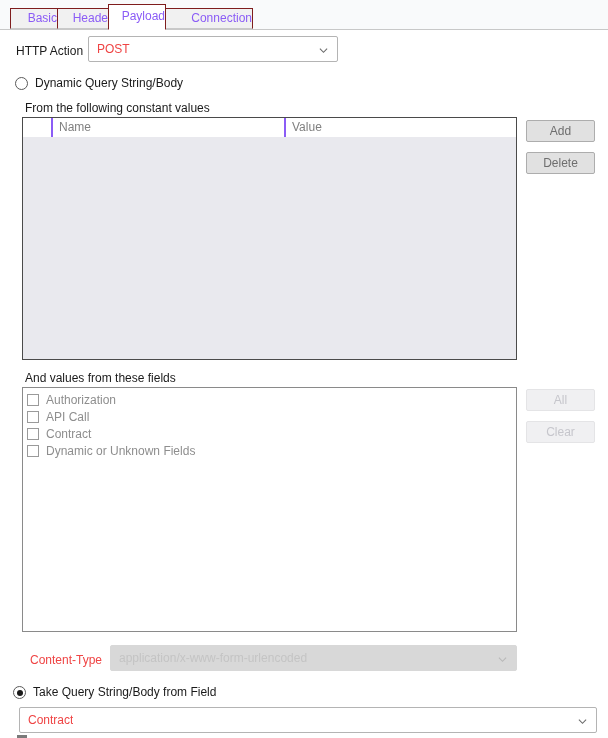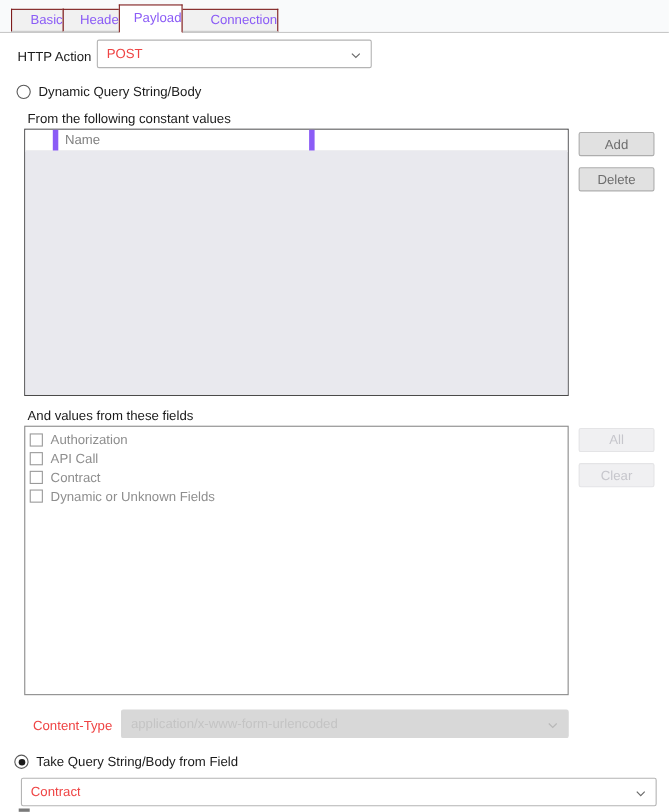--- a/index.html
+++ b/index.html
@@ -146,21 +146,21 @@
   }
   .grid-header .hcell {
     position: absolute;
     top: 0;
     height: 19px;
     line-height: 18px;
     font-size: 12px;
     color: #808080;
     padding-left: 6px;
     box-sizing: border-box;
-    border-right: 5px solid #8b5cf6;
+    border-right: 2px solid #8b5cf6;
     white-space: nowrap;
     overflow: hidden;
   }
   .grid-header .hcell.last { border-right: none; }
   .grid-body {
     position: absolute;
     left: 0; top: 19px; right: 0; bottom: 0;
     background: #e9e9ee;
   }
 
@@ -258,20 +258,21 @@
   </span>
   <span class="rlabel">Dynamic Query String/Body</span>
 </div>
 
 <div class="label" style="left:25px; top:101px;">From the following constant values</div>
 
 <div class="grid" style="left:22px; top:117px; width:495px; height:243px;">
   <div class="grid-header">
     <div class="hcell" style="left:0; width:30px;"></div>
     <div class="hcell" style="left:30px; width:233px;">Name</div>
+    <div class="hcell last" style="left:263px; right:0;">Value</div>
   </div>
   <div class="grid-body"></div>
 </div>
 
 <div class="btn" style="left:526px; top:120px;">
   <span>Add</span>
 </div>
 <div class="btn" style="left:526px; top:152px;">
   <span>Delete</span>
 </div>

